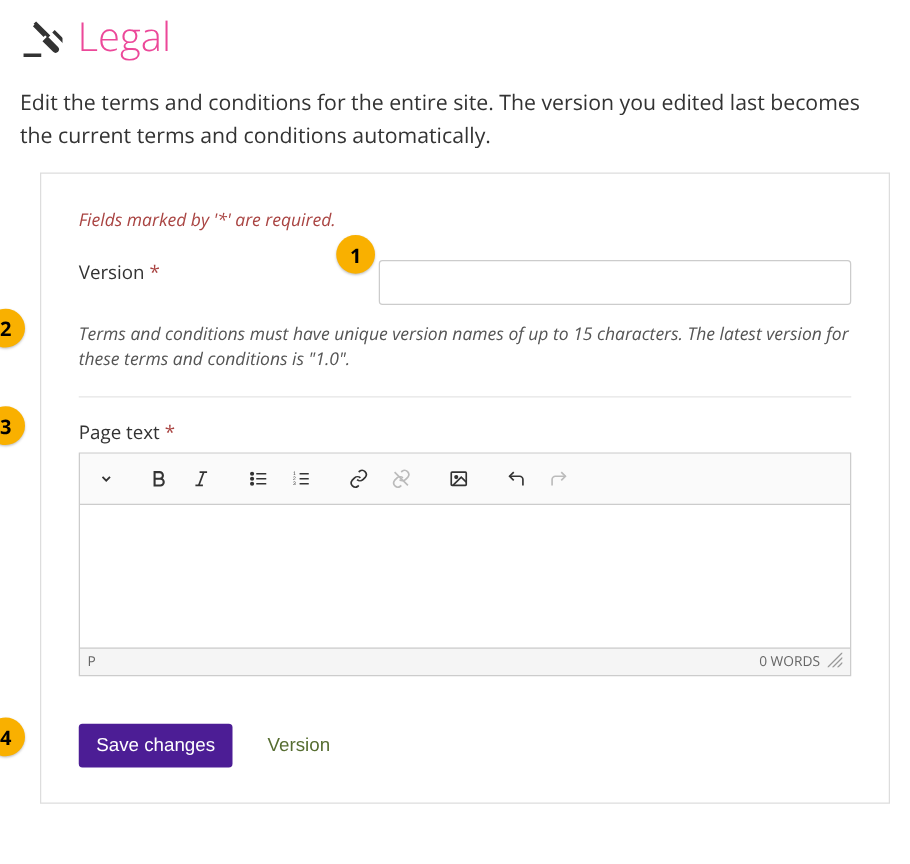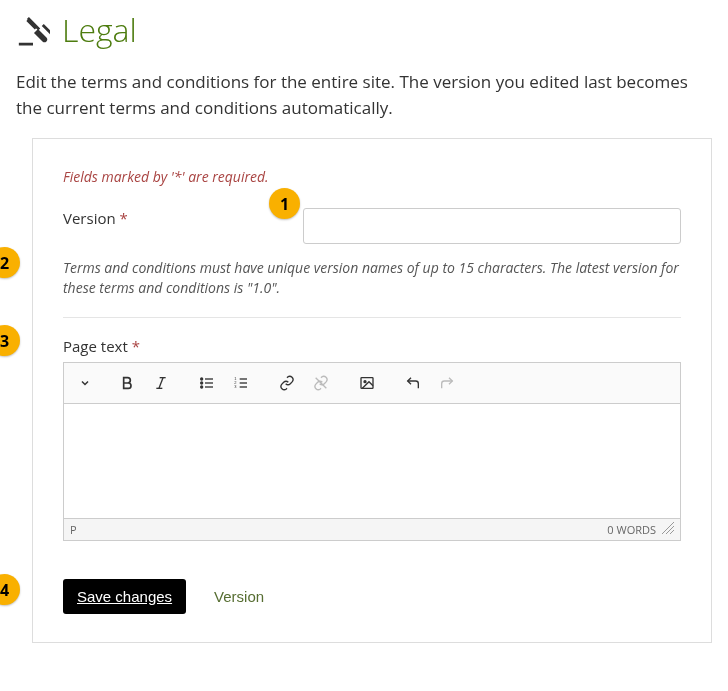--- a/index.html
+++ b/index.html
@@ -10,21 +10,21 @@
     color: #333;
     background: #fff;
     width: 728px;
   }
   .page {
     padding: 0 16px 16px 16px;
   }
   h1.page-title {
     font-weight: 300;
     font-size: 32px;
-    color: #4d7c0f;
+    color: #ec4899;
     margin: 8px 0 18px 0;
     display: flex;
     align-items: center;
     gap: 12px;
   }
   .title-icon svg { display: block; }
   .intro {
     font-size: 17px;
     color: #333;
     line-height: 1.5;
@@ -142,28 +142,27 @@
     background: #f5f5f5;
   }
   .resize-grip svg { display:block; }
   .actions {
     margin-top: 38px;
     display: flex;
     align-items: center;
     gap: 22px;
   }
   .btn-primary {
-    background: #000000;
+    background: #4c1d95;
     color: #fff;
     border: none;
     padding: 9px 14px;
     font-size: 15px;
     border-radius: 3px;
     cursor: pointer;
-    text-decoration: underline;
   }
   .btn-link {
     color: #566d31;
     font-size: 15px;
     text-decoration: none;
     cursor: pointer;
     background: none;
     border: none;
   }
   .callout {

